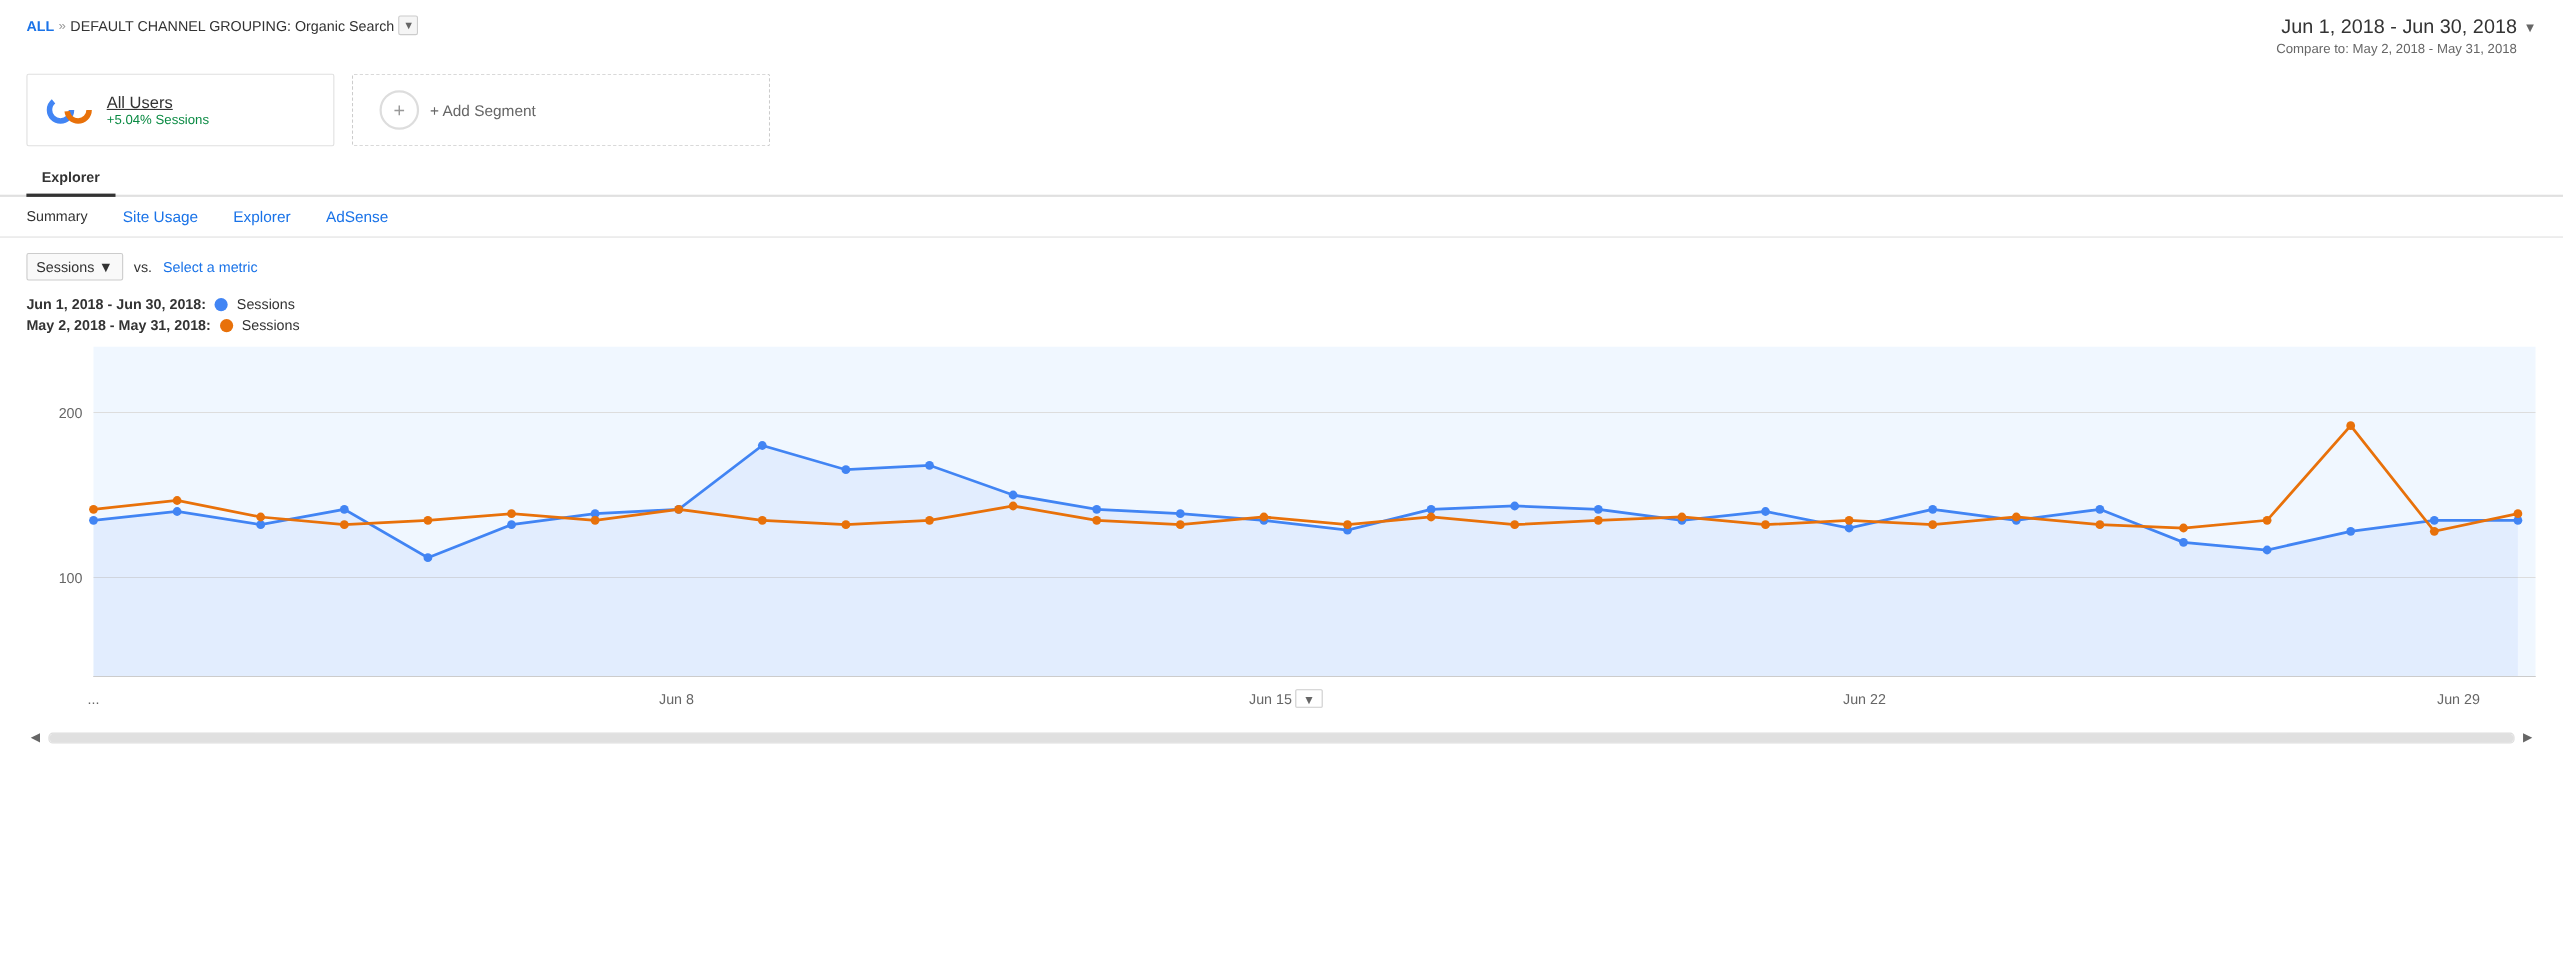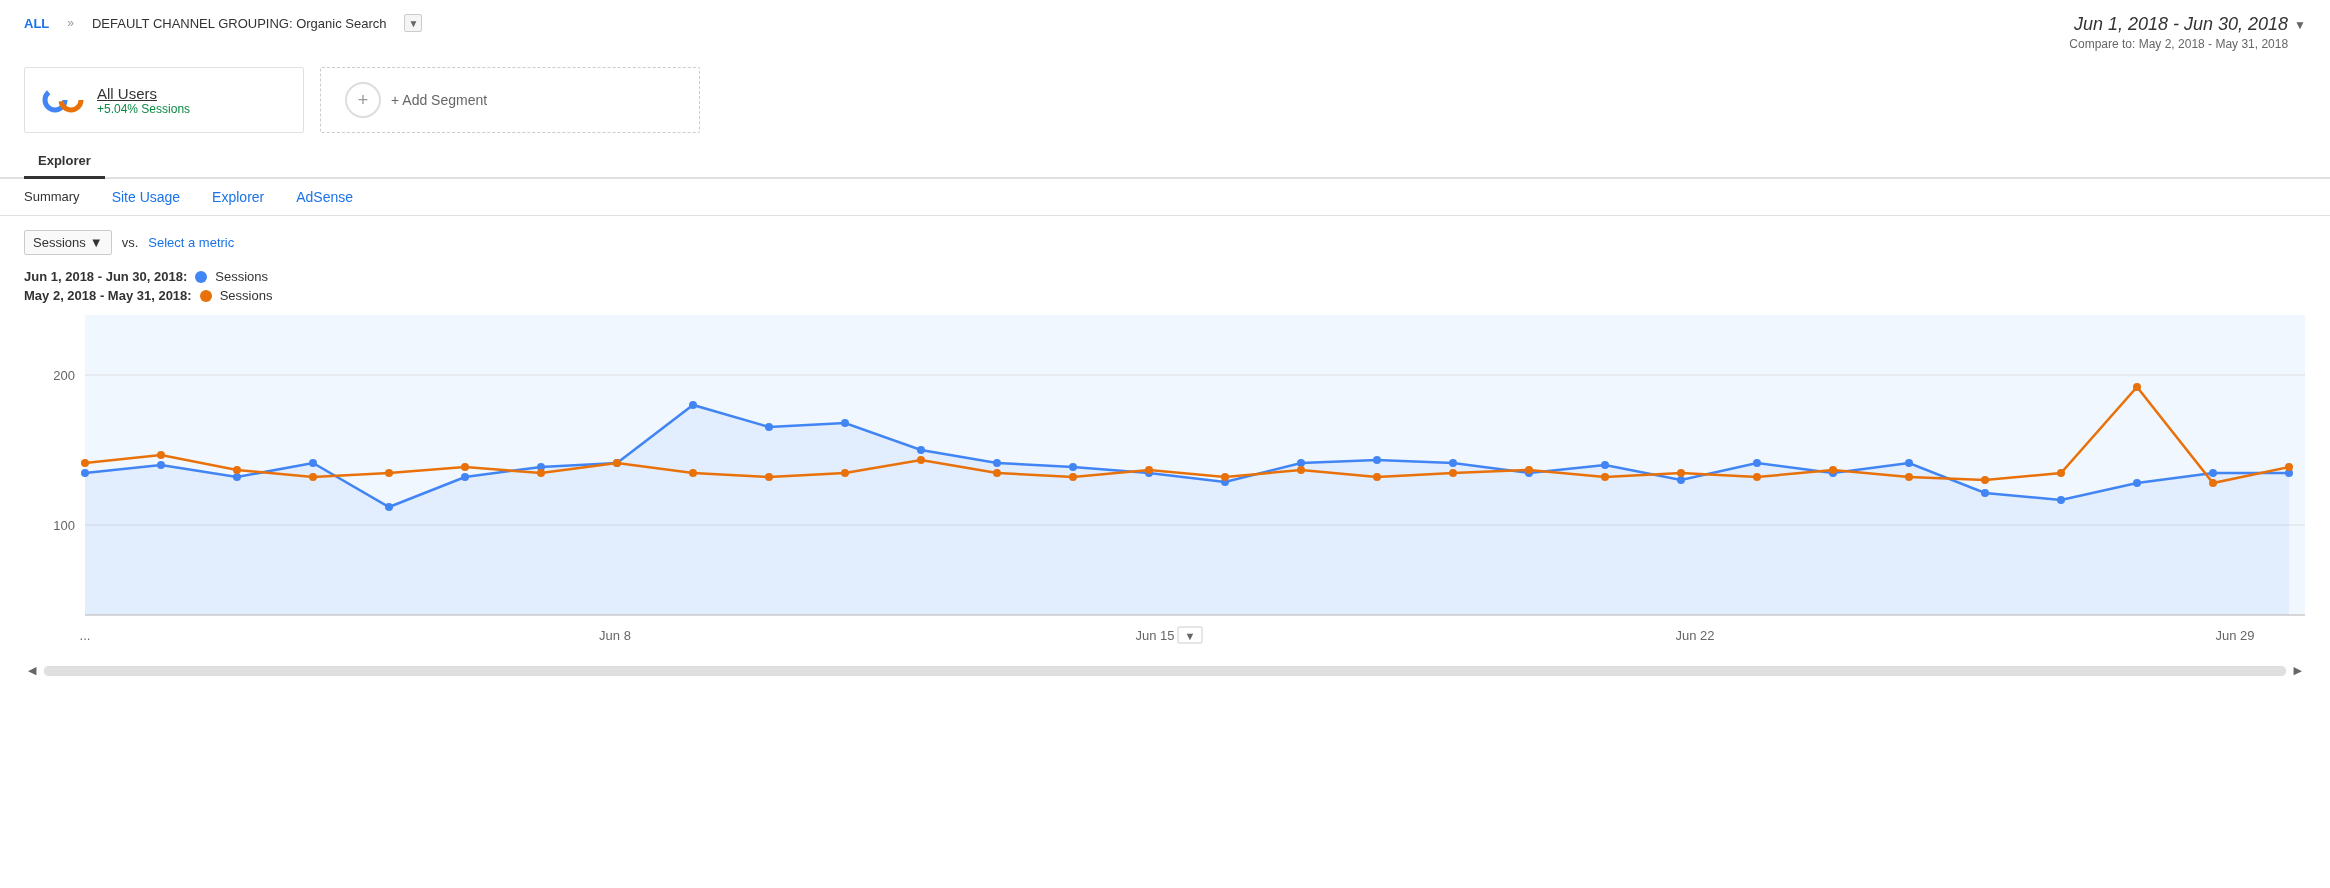--- a/index.html
+++ b/index.html
@@ -7,21 +7,21 @@
 
     .top-bar {
       display: flex;
       justify-content: space-between;
       align-items: flex-start;
       padding: 14px 24px 8px 24px;
     }
     .breadcrumb {
       display: flex;
       align-items: center;
-      gap: 18px;
+      gap: 4px;
       font-size: 13px;
       color: #333;
     }
     .breadcrumb .all-link { color: #1a73e8; font-weight: bold; font-size: 13px; }
     .breadcrumb .separator { color: #999; font-size: 12px; }
     .breadcrumb .channel { font-size: 13px; color: #333; font-weight: 500; }
     .breadcrumb .dropdown-icon {
       display: inline-flex;
       align-items: center;
       justify-content: center;
@@ -34,21 +34,20 @@
       color: #666;
     }
     .date-range {
       text-align: right;
       font-size: 14px;
     }
     .date-range .main-date {
       font-size: 18px;
       color: #333;
       font-weight: 400;
-      font-style: italic;
     }
     .date-range .compare-text {
       font-size: 12px;
       color: #666;
       margin-top: 2px;
     }
     .date-range-wrapper {
       display: flex;
       align-items: flex-start;
       gap: 6px;

